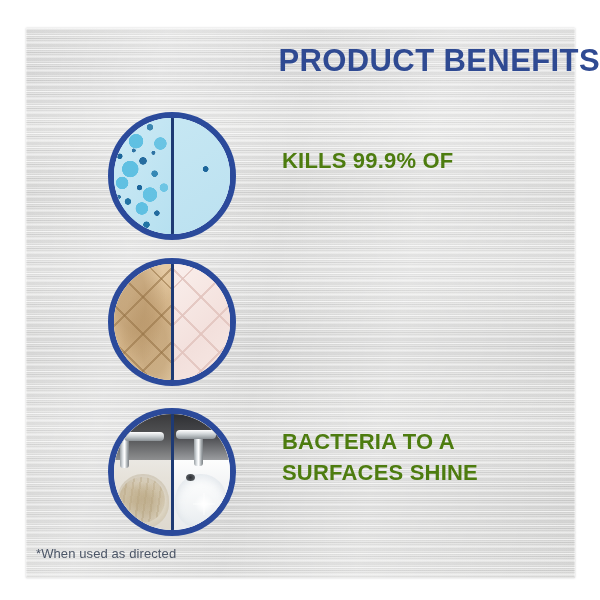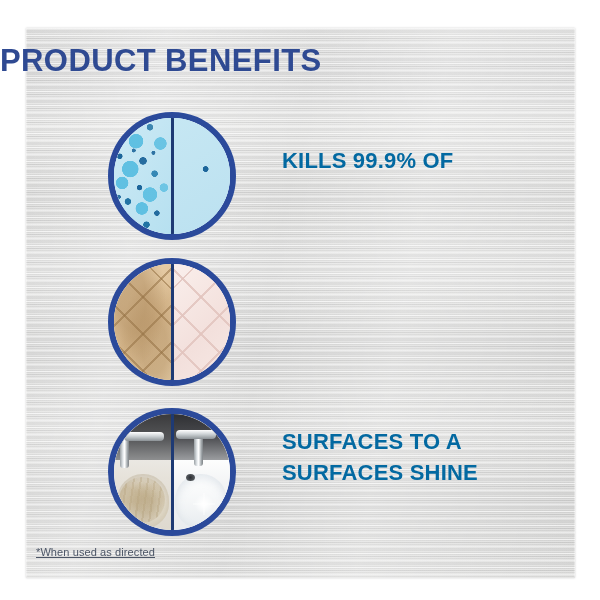--- a/index.html
+++ b/index.html
@@ -76,21 +76,21 @@
       rgba(255,255,255,0.00) 100%);
     pointer-events: none;
   }
 
   
   .title {
     position: absolute;
     left: 0;
     top: 44px;
     width: 600px;
-    text-align: left;
+    text-align: right;
     color: #2f4a92;
     font-size: 31px;
     font-weight: bold;
     letter-spacing: 0.4px;
     line-height: 34px;
     white-space: nowrap;
   }
 
   
   .row {
@@ -280,39 +280,38 @@
       radial-gradient(circle, rgba(255,255,255,0.95) 0 12%, rgba(255,255,255,0) 62%),
       linear-gradient(0deg, transparent 46%, rgba(255,255,255,0.92) 50%, transparent 54%),
       linear-gradient(90deg, transparent 46%, rgba(255,255,255,0.92) 50%, transparent 54%);
   }
 
   
   .benefit-text {
     position: absolute;
     left: 282px;
     width: 280px;
-    color: #0369a1;
+    color: #4d7c0f;
     font-size: 22px;
     font-weight: bold;
     line-height: 31px;
     letter-spacing: 0.2px;
   }
   .bt-1 { top: 35px; }
   .bt-2 { top: 36px; }
   .bt-3 { top: 20px; }
 
   
   .footnote {
     position: absolute;
     left: 36px;
     top: 546px;
     color: #4b5566;
-    font-size: 11px;
+    font-size: 13px;
     letter-spacing: 0.1px;
-    text-decoration: underline;
   }
 </style>
 </head>
 <body>
 
 <div id="screenshot">
 
   <div class="panel">
     <div class="panel-sheen"></div>
   </div>
@@ -361,20 +360,20 @@
         <div class="faucet" style="left:4px; top:16px;">
           <div class="faucet-spout"></div>
         </div>
         <div class="sink-bowl bowl-clean"></div>
         <div class="drain"></div>
         <div class="sparkle"></div>
       </div>
       <div class="divider"></div>
     </div>
     <div class="benefit-text bt-3">
-      <div>SURFACES TO A</div>
+      <div>BACTERIA TO A</div>
       <div>SURFACES SHINE</div>
     </div>
   </div>
 
   <div class="footnote">*When used as directed</div>
 
 </div>
 
 </body></html>

